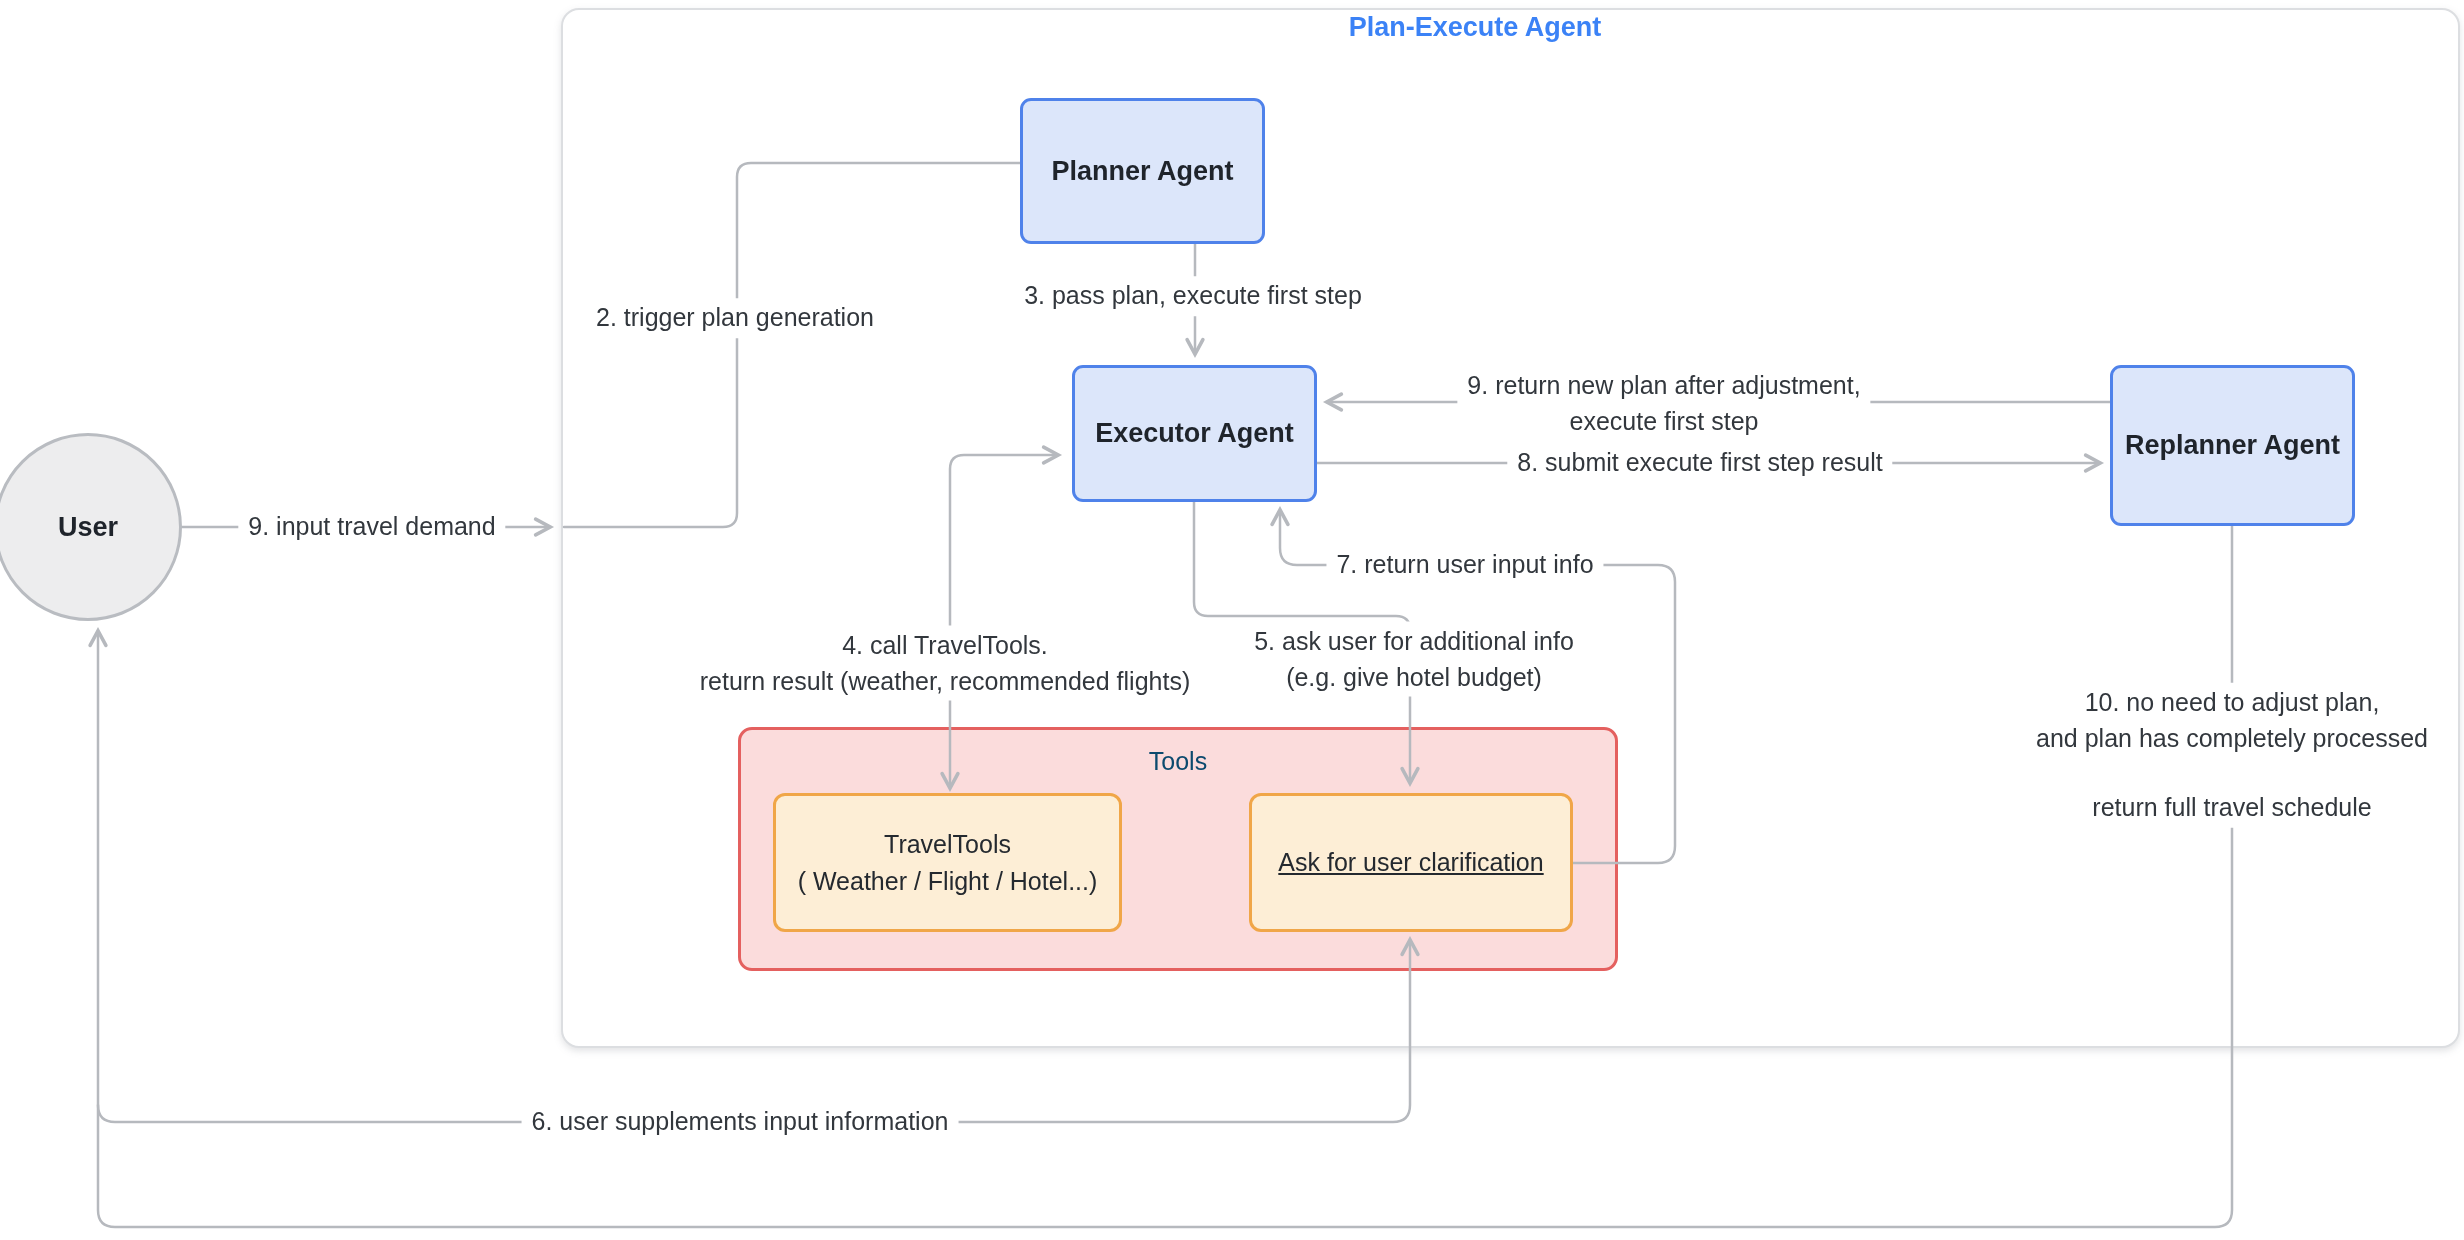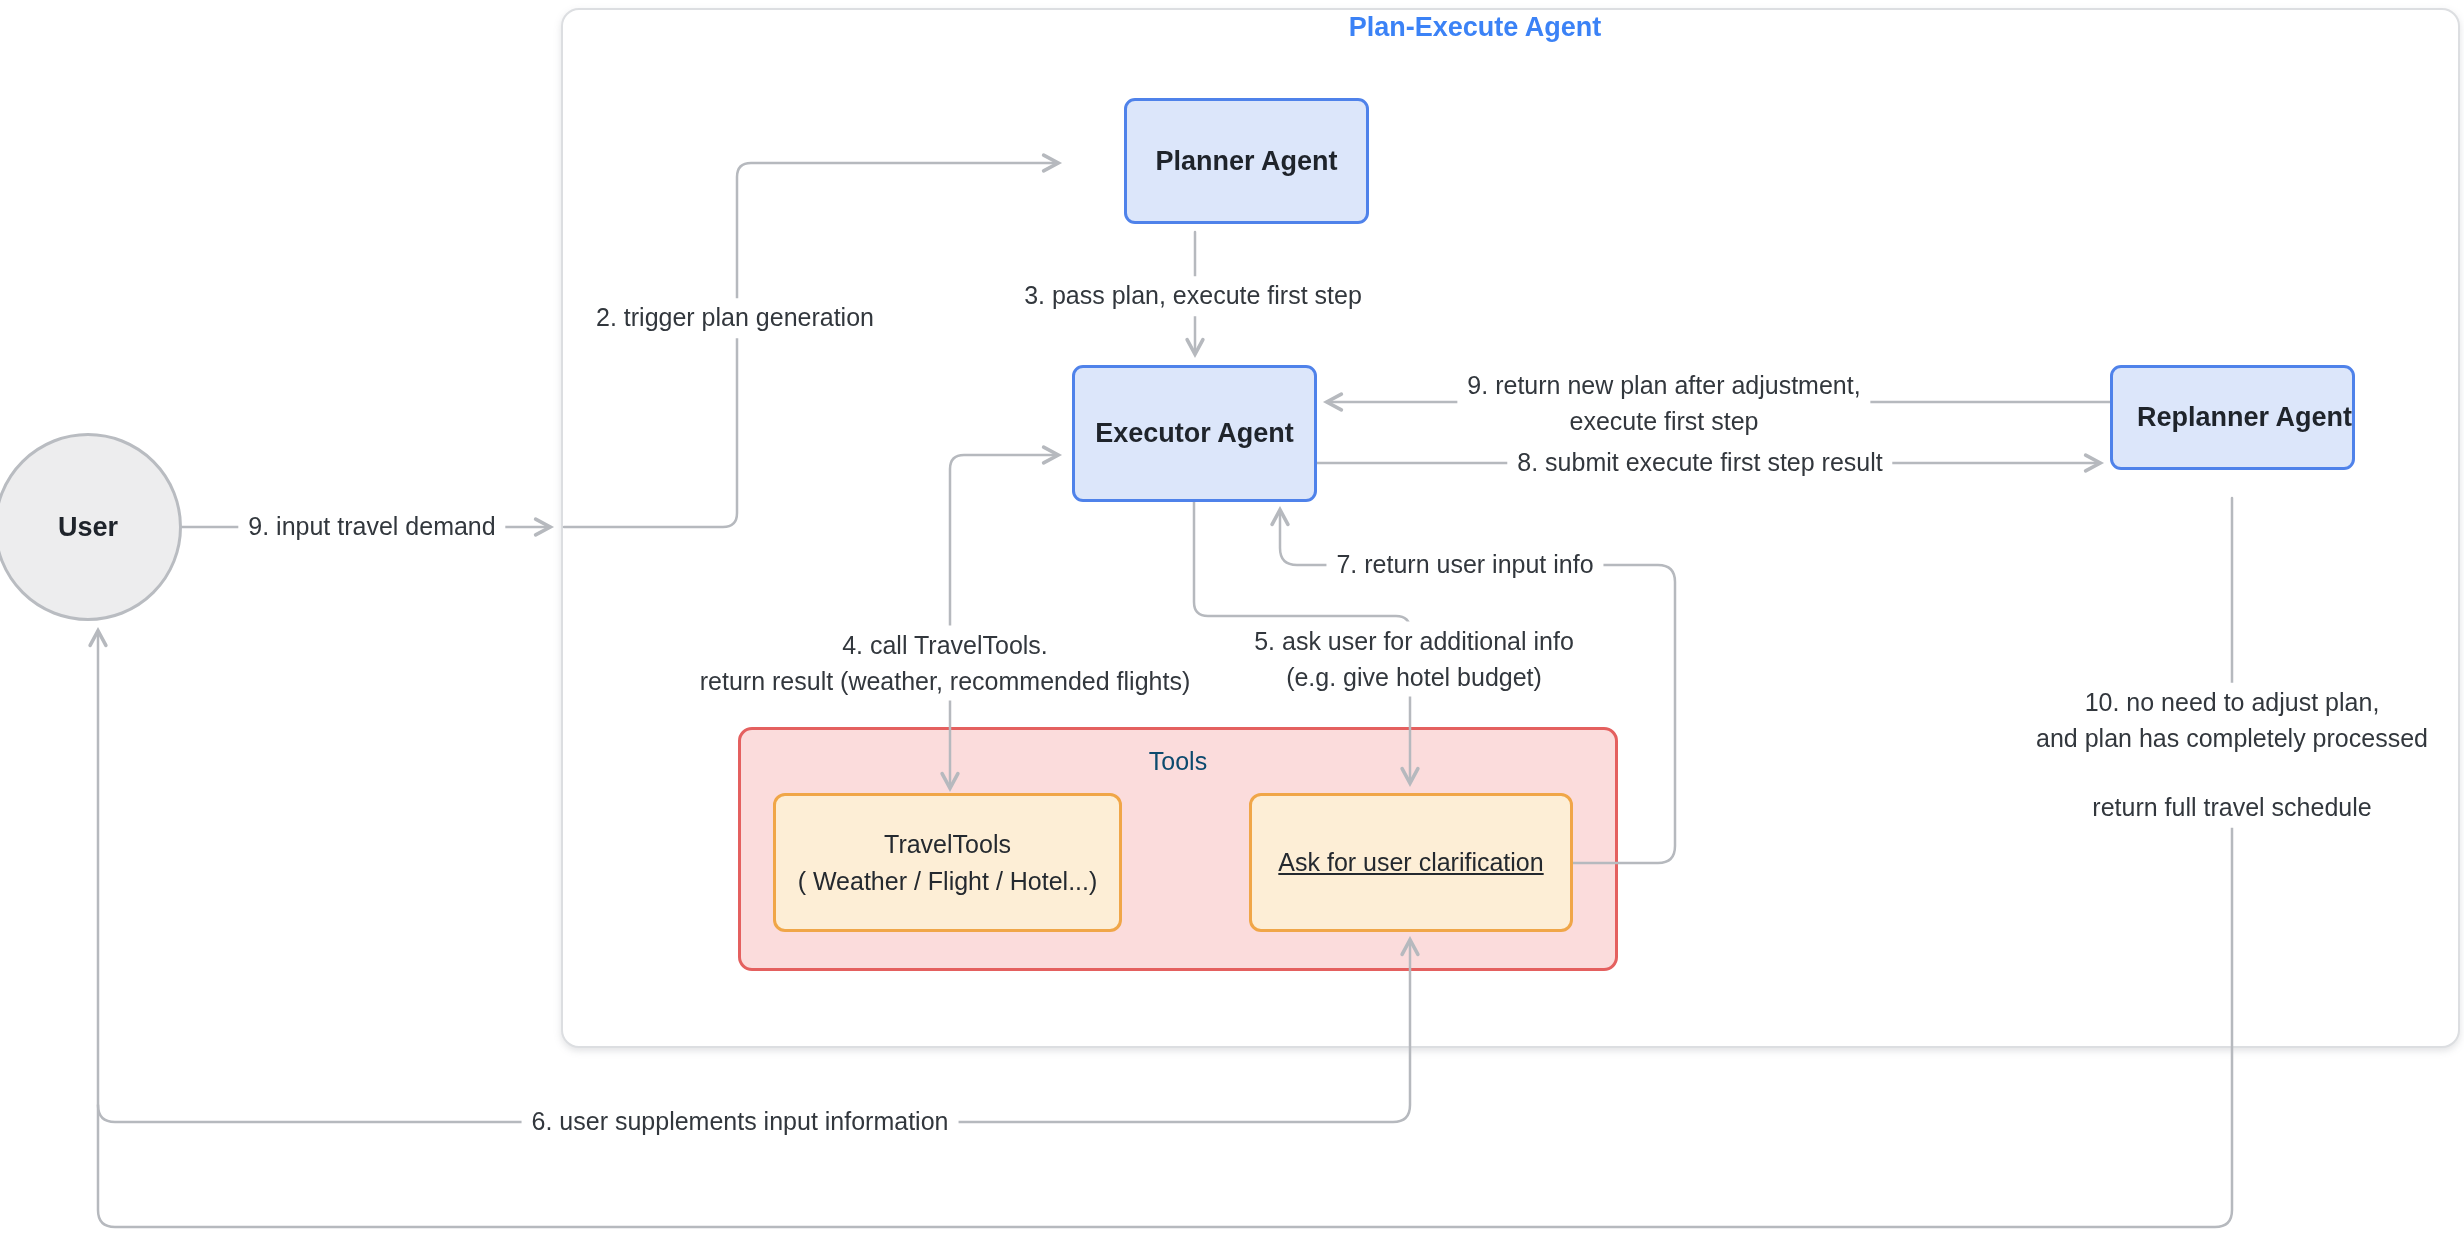--- a/index.html
+++ b/index.html
@@ -18,23 +18,23 @@
   }
   svg.wires{position:absolute;left:0;top:0;z-index:3;}
   .node{
     position:absolute;display:flex;align-items:center;justify-content:center;
     box-sizing:border-box;z-index:4;
   }
   .agent{
     background:var(--agent-fill);border:3px solid var(--agent-border);
     border-radius:11px;font-weight:bold;font-size:27px;color:#1f242b;white-space:nowrap;
   }
-  .planner{left:1124px;top:98px;width:245px;height:126px;align-items:center;}
+  .planner{left:1020px;top:98px;width:245px;height:146px;align-items:center;}
   .executor{left:1072px;top:365px;width:245px;height:137px;text-align:center;}
-  .replanner{left:2110px;top:365px;width:245px;height:105px;justify-content:flex-end;}
+  .replanner{left:2110px;top:365px;width:245px;height:161px;}
   .user{
     left:-6px;top:433px;width:188px;height:188px;border-radius:50%;
     background:var(--user-fill);border:3px solid var(--user-border);
     font-weight:bold;font-size:27px;color:#1f242b;
   }
   .tools{
     position:absolute;left:738px;top:727px;width:880px;height:244px;
     background:var(--tools-fill);border:3px solid var(--tools-border);
     border-radius:14px;box-sizing:border-box;z-index:2;
   }

